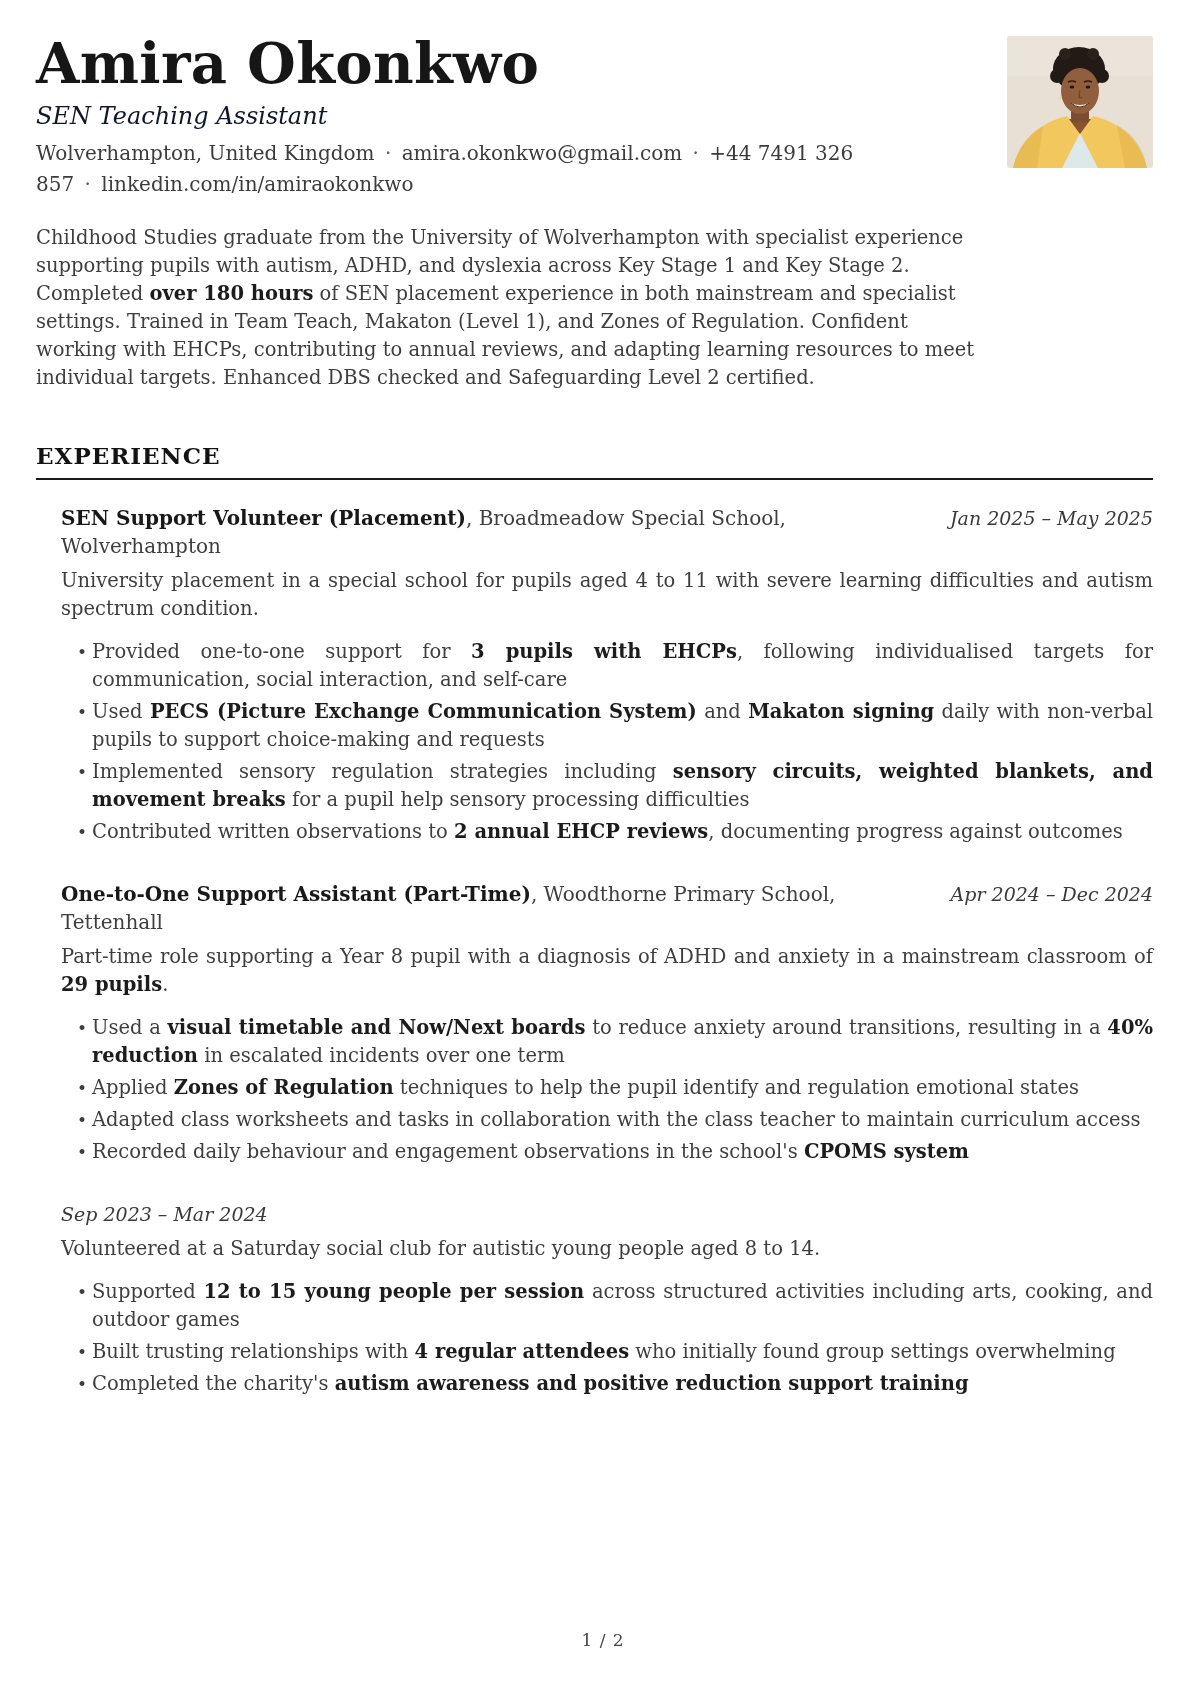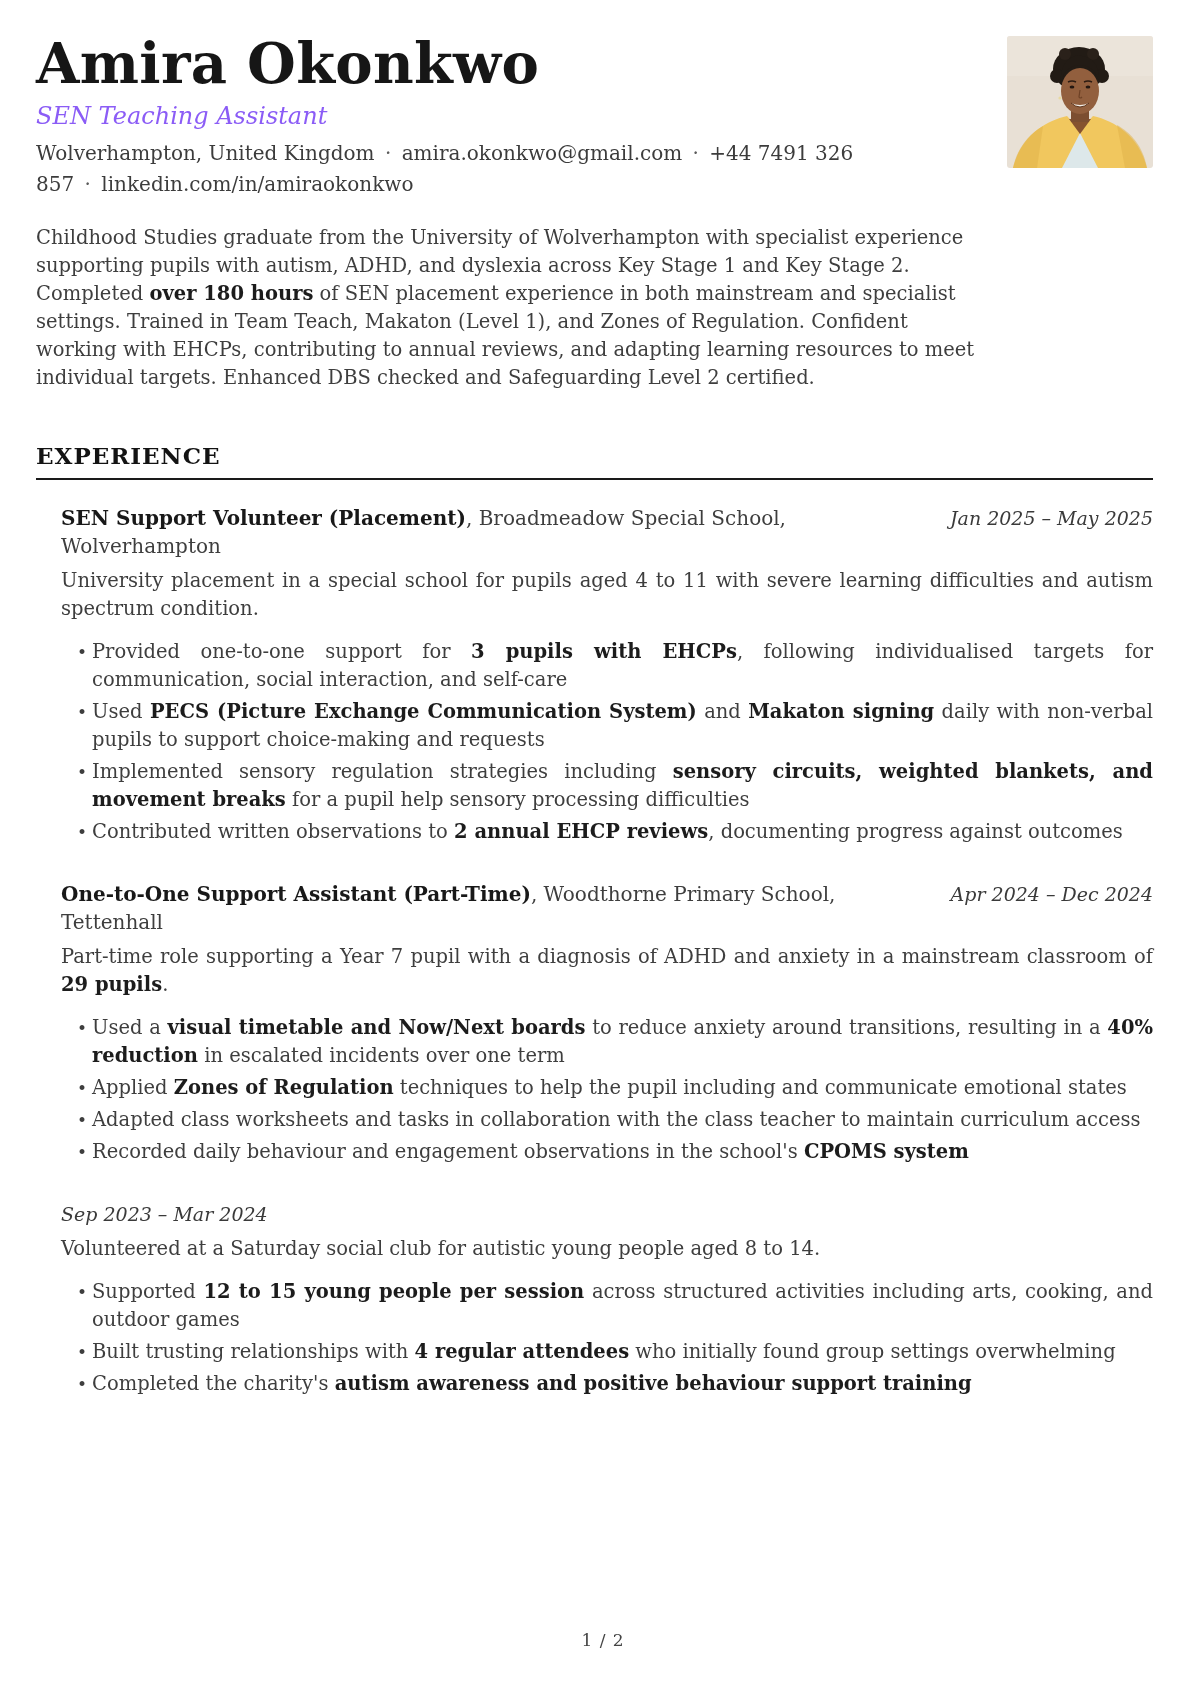--- a/index.html
+++ b/index.html
@@ -24,21 +24,21 @@
     font-size: 56px;
     font-weight: 800;
     color: #161616;
     letter-spacing: 0.3px;
     line-height: 1.05;
   }
   .candidate-title {
     margin-top: 9px;
     font-size: 24px;
     font-style: italic;
-    color: #8b5cf6;
+    color: #0f172a;
   }
   .contact {
     margin-top: 8px;
     font-size: 20px;
     line-height: 31px;
     max-width: 850px;
     color: #3c3c3c;
   }
   .contact .sep { color: #5a5a5a; padding: 0 4px; }
   .photo {
@@ -187,37 +187,37 @@
             <li><span>Used </span><strong>PECS (Picture Exchange Communication System)</strong><span> and </span><strong>Makaton signing</strong><span> daily with non-verbal pupils to support choice-making and requests</span></li>
             <li><span>Implemented sensory regulation strategies including </span><strong>sensory circuits, weighted blankets, and movement breaks</strong><span> for a pupil help sensory processing difficulties</span></li>
             <li><span>Contributed written observations to </span><strong>2 annual EHCP reviews</strong><span>, documenting progress against outcomes</span></li>
           </ul>
         </div>
         <div class="job">
           <div class="job-head">
             <span class="job-titleline"><strong>One-to-One Support Assistant (Part-Time)</strong><span>, Woodthorne Primary School, Tettenhall</span></span>
             <span class="job-dates">Apr 2024 – Dec 2024</span>
           </div>
-          <p class="job-desc"><span>Part-time role supporting a Year 7 pupil with a diagnosis of ADHD and anxiety in a mainstream classroom of </span><strong>29 pupils</strong><span>.</span></p>
+          <p class="job-desc"><span>Part-time role supporting a Year 8 pupil with a diagnosis of ADHD and anxiety in a mainstream classroom of </span><strong>29 pupils</strong><span>.</span></p>
           <ul class="bullets">
             <li><span>Used a </span><strong>visual timetable and Now/Next boards</strong><span> to reduce anxiety around transitions, resulting in a </span><strong>40% reduction</strong><span> in escalated incidents over one term</span></li>
-            <li><span>Applied </span><strong>Zones of Regulation</strong><span> techniques to help the pupil including and communicate emotional states</span></li>
+            <li><span>Applied </span><strong>Zones of Regulation</strong><span> techniques to help the pupil identify and regulation emotional states</span></li>
             <li><span>Adapted class worksheets and tasks in collaboration with the class teacher to maintain curriculum access</span></li>
             <li><span>Recorded daily behaviour and engagement observations in the school's </span><strong>CPOMS system</strong></li>
           </ul>
         </div>
         <div class="job">
           <div class="job-head">
             <span class="job-dates">Sep 2023 – Mar 2024</span>
           </div>
           <p class="job-desc"><span>Volunteered at a Saturday social club for autistic young people aged 8 to 14.</span></p>
           <ul class="bullets">
             <li><span>Supported </span><strong>12 to 15 young people per session</strong><span> across structured activities including arts, cooking, and outdoor games</span></li>
             <li><span>Built trusting relationships with </span><strong>4 regular attendees</strong><span> who initially found group settings overwhelming</span></li>
-            <li><span>Completed the charity's </span><strong>autism awareness and positive behaviour support training</strong></li>
+            <li><span>Completed the charity's </span><strong>autism awareness and positive reduction support training</strong></li>
           </ul>
         </div>
       </div>
   </section>
 
   <footer class="footer">
     <span>1 / 2</span>
   </footer>
 
 </div>

